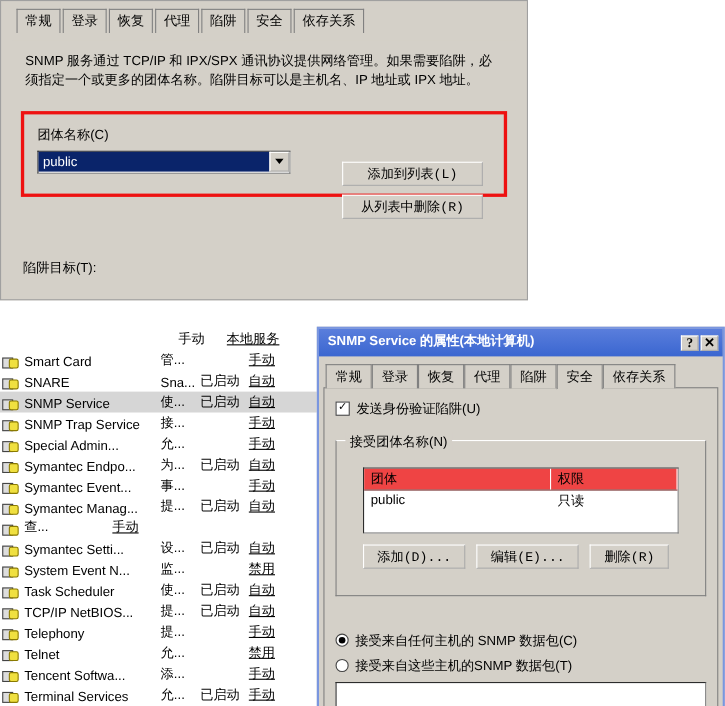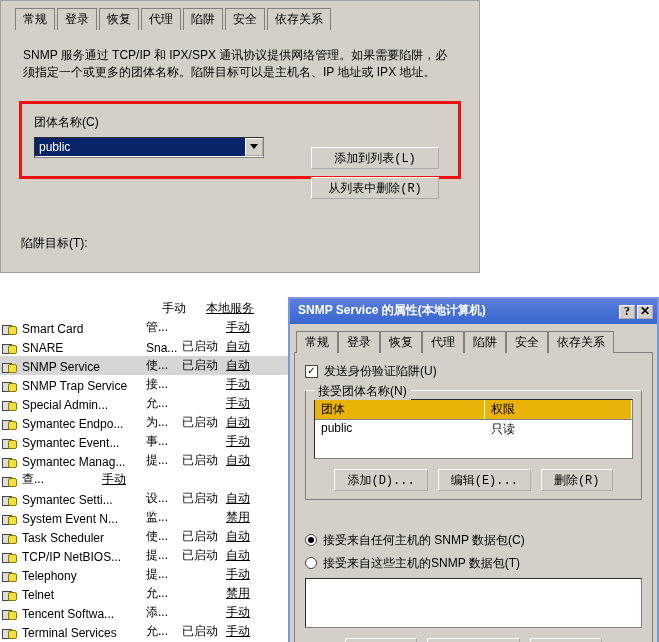--- a/index.html
+++ b/index.html
@@ -42,28 +42,28 @@
     .titlebar { background: linear-gradient(#5a7edc, #3a66d0); color: #fff; font-weight: bold; padding: 3px 4px 5px 8px; display: flex; align-items: flex-end; }
     .titlebar .title-text { flex: 1; }
     .titlebar .tb-btn { width: 16px; height: 14px; background: #d4d0c8; border: 1px outset #fff; margin-left: 2px; display: flex; align-items: center; justify-content: center; font-weight: bold; color: #000; font-family: Tahoma; }
     .dlg-tabs { display: flex; padding: 6px 4px 0 6px; }
     .dlg-tab { background: #d4d0c8; border: 1px solid #808080; border-bottom: none; padding: 2px 8px; cursor: pointer; position: relative; top: 1px; }
     .dlg-tab.active { border-bottom: 1px solid #d4d0c8; margin-bottom: -1px; }
     .dlg-body { background: #d4d0c8; border: 1px solid #808080; margin: 0 4px 6px 4px; padding: 10px 10px 12px 10px; }
     .chk-row { display: flex; align-items: center; }
     .chk { width: 13px; height: 13px; background: #fff; border: 1px solid #444; display: inline-flex; align-items: center; justify-content: center; margin-right: 6px; }
     .chk::after { content: "✓"; font-size: 10px; line-height: 1; }
-    .group { border: 1px solid #808080; border-top: 1px solid #fff; margin-top: 10px; padding: 8px; position: relative; }
+    .group { border: 1px solid #808080; border-top: 1px solid #fff; margin-top: 20px; padding: 24px; position: relative; }
     .group-title { position: absolute; top: -8px; left: 8px; background: #d4d0c8; padding: 0 4px; }
     .listbox { background: #fff; border: 1px inset #808080; height: 60px; overflow: hidden; }
-    .listbox .lh { display: flex; background: #eab308; border-bottom: 1px solid #808080; }
+    .listbox .lh { display: flex; background: #ef4444; border-bottom: 1px solid #808080; }
     .listbox .lh div { padding: 1px 6px; border-right: 1px solid #fff; }
     .listbox .lr { display: flex; }
     .listbox .lr div { padding: 1px 6px; }
-    .btn-row { display: flex; gap: 10px; justify-content: center; margin-top: 10px; }
+    .btn-row { display: flex; gap: 10px; margin-top: 10px; }
     .radio-row { display: flex; align-items: center; margin-top: 6px; }
     .radio { width: 12px; height: 12px; border: 1px solid #444; border-radius: 50%; margin-right: 6px; background: #fff; display: inline-flex; align-items: center; justify-content: center; }
     .radio.checked::after { content: ""; width: 6px; height: 6px; background: #000; border-radius: 50%; }
   </style>
 </head>
 <body>
 
 <div class="frag-top">
   <div class="tabs-row">
     <div class="tab">常规</div>

